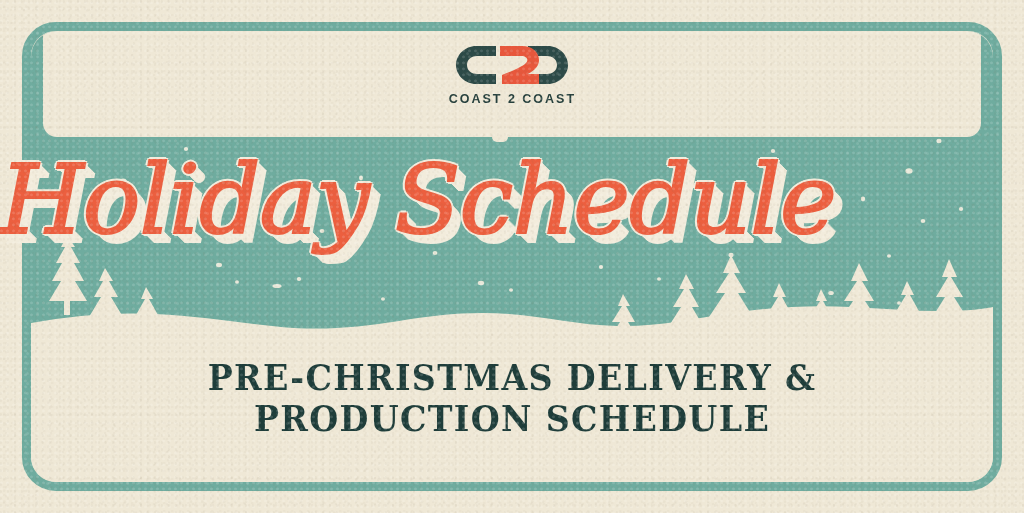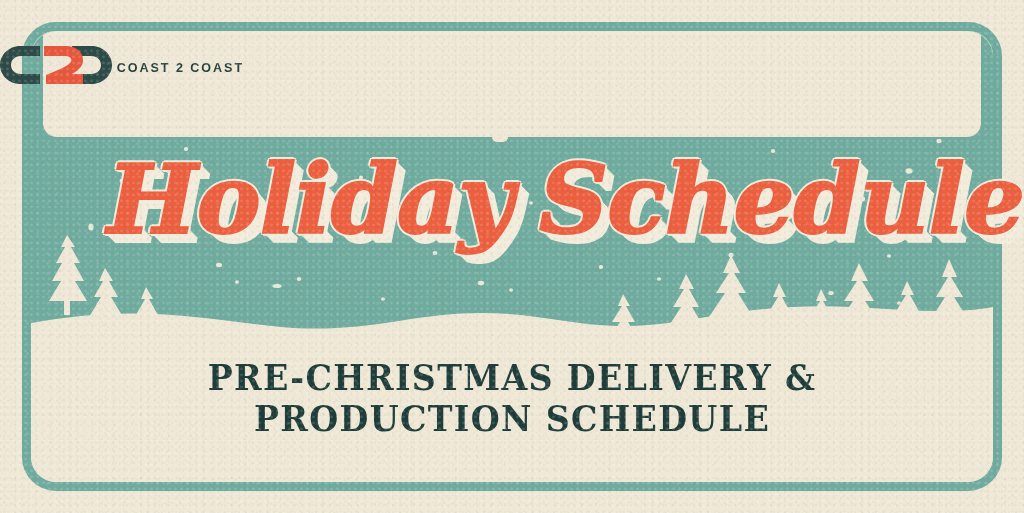--- a/index.html
+++ b/index.html
@@ -83,44 +83,45 @@
     left: 0; top: 0;
     width: 962px; height: 451px;
   }
 
   
   .logo-wrap {
     position: absolute;
     left: 0; right: 0;
     top: 44px;
     display: flex;
+    flex-direction: column;
     align-items: center;
     z-index: 20;
   }
   .logo-mark { display: block; }
   .logo-word {
     margin-top: 5px;
     font-family: "Liberation Sans", sans-serif;
     font-weight: bold;
     font-size: 13.5px;
     letter-spacing: 2.1px;
     color: #26403D;
     transform: scaleX(.93);
   }
 
   
   .script-title {
     position: absolute;
     left: 0; right: 0;
     top: 150px;
-    text-align: right;
+    text-align: left;
     z-index: 22;
     font-family: "DejaVu Serif", serif;
     font-style: italic;
-    font-weight: bold;
+    font-weight: normal;
     font-size: 96px;
     line-height: 1.05;
     letter-spacing: -1px;
     color: #EC5F3F;
     -webkit-text-stroke: 2px #EC5F3F;
     text-shadow:
       3px 3px 0 #F2ECDC, 4px 4px 0 #F2ECDC, 5px 5px 0 #F2ECDC,
       6px 6px 0 #F2ECDC, 7px 7px 0 #F2ECDC, 8px 8px 0 #F2ECDC,
       9px 9px 0 #F2ECDC, 10px 10px 0 #F2ECDC,
       -2px -2px 0 #F2ECDC, 0 -3px 0 #F2ECDC, -3px 0 0 #F2ECDC,

